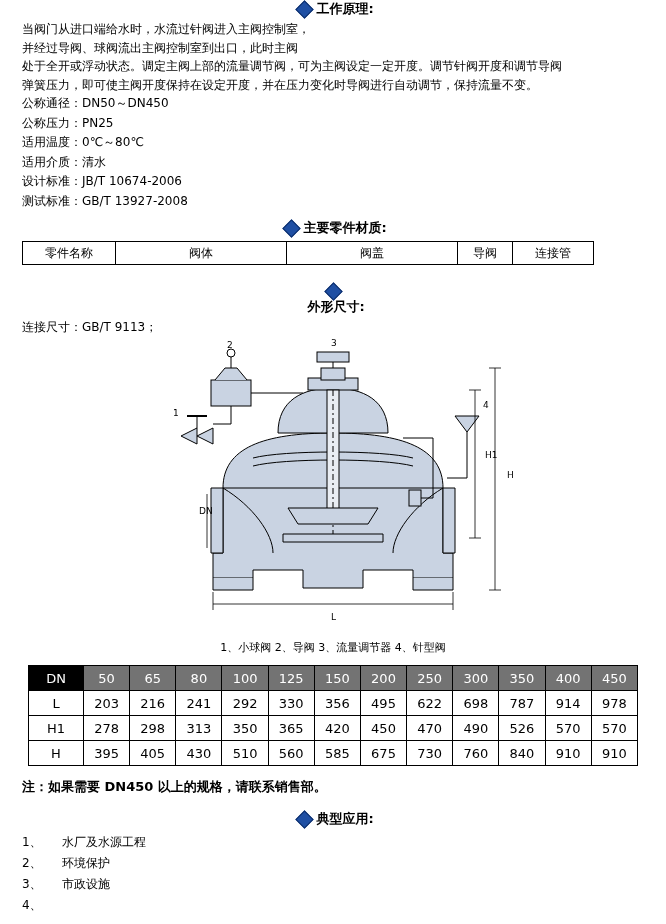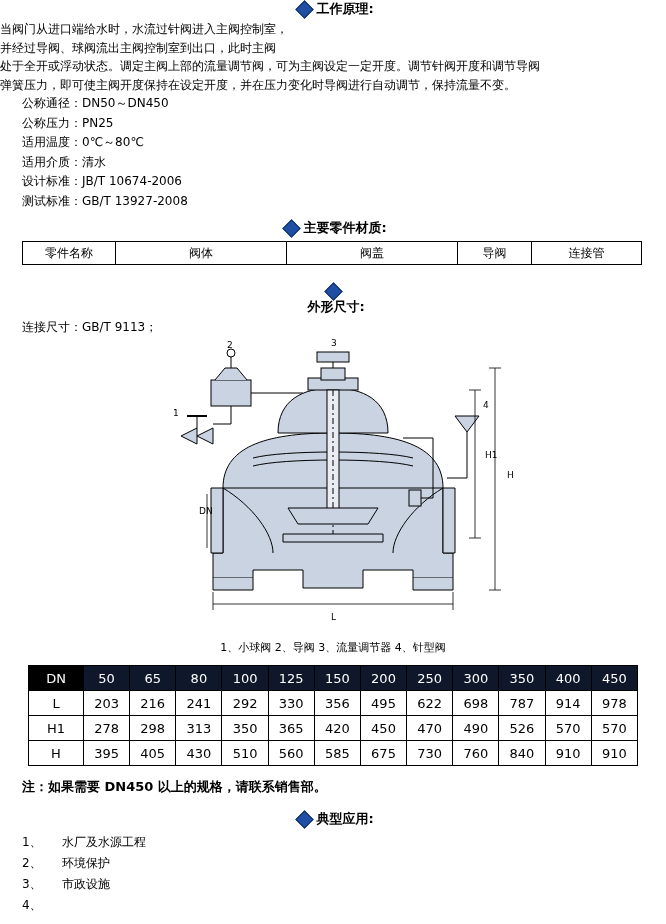--- a/index.html
+++ b/index.html
@@ -17,28 +17,28 @@
   
   .sec-head{display:flex;align-items:center;margin:0 0 2px 6px;justify-content:center;}
   .diamond{
     width:11px;height:11px;margin-right:5px;flex:0 0 auto;
     transform:rotate(45deg);
     background:#1f4fa3;
     border:1px solid #0d2f6b;
   }
   .sec-title{font-weight:bold;font-size:13px;color:#000;}
 
-  .para{line-height:1.55;font-size:12px;}
+  .para{margin-left:22px;line-height:1.55;font-size:12px;}
   .para div{white-space:nowrap;}
 
   .kv{margin-left:22px;line-height:1.62;font-size:12px;}
 
   
   table.mat{
-    border-collapse:collapse;margin:4px 0 0 22px;width:620px;
+    border-collapse:collapse;margin:4px 0 0 22px;width:572px;
     font-size:12px;
   }
   table.mat td{
     border:1px solid #000;text-align:center;padding:2px 0;height:18px;
   }
   table.mat td.lbl{width:92px;}
 
   .dim-line{margin-left:22px;margin-top:3px;font-size:12px;}
 
   
@@ -46,21 +46,21 @@
   .drawing svg{display:block;margin:0 auto;}
   .caption{text-align:center;font-size:11px;margin-top:2px;}
 
   
   table.dim{
     border-collapse:collapse;margin:10px 0 0 28px;width:610px;font-size:13px;
   }
   table.dim th,table.dim td{
     border:1px solid #000;text-align:center;height:24px;padding:0;font-weight:normal;
   }
-  table.dim tr.hdr th{background:#0f172a;color:#fff;}
+  table.dim tr.hdr th{background:#737373;color:#fff;}
   table.dim tr.hdr th:first-child{background:#000;color:#fff;}
   table.dim td.rowlbl{width:54px;}
 
   .note{margin:12px 0 0 22px;font-weight:bold;font-size:13px;}
 
   ol.apps{margin:4px 0 0 22px;padding:0;list-style:none;font-size:12px;line-height:1.75;}
   ol.apps li{white-space:nowrap;}
   ol.apps li .num{display:inline-block;width:40px;}
 </style>
 </head>

